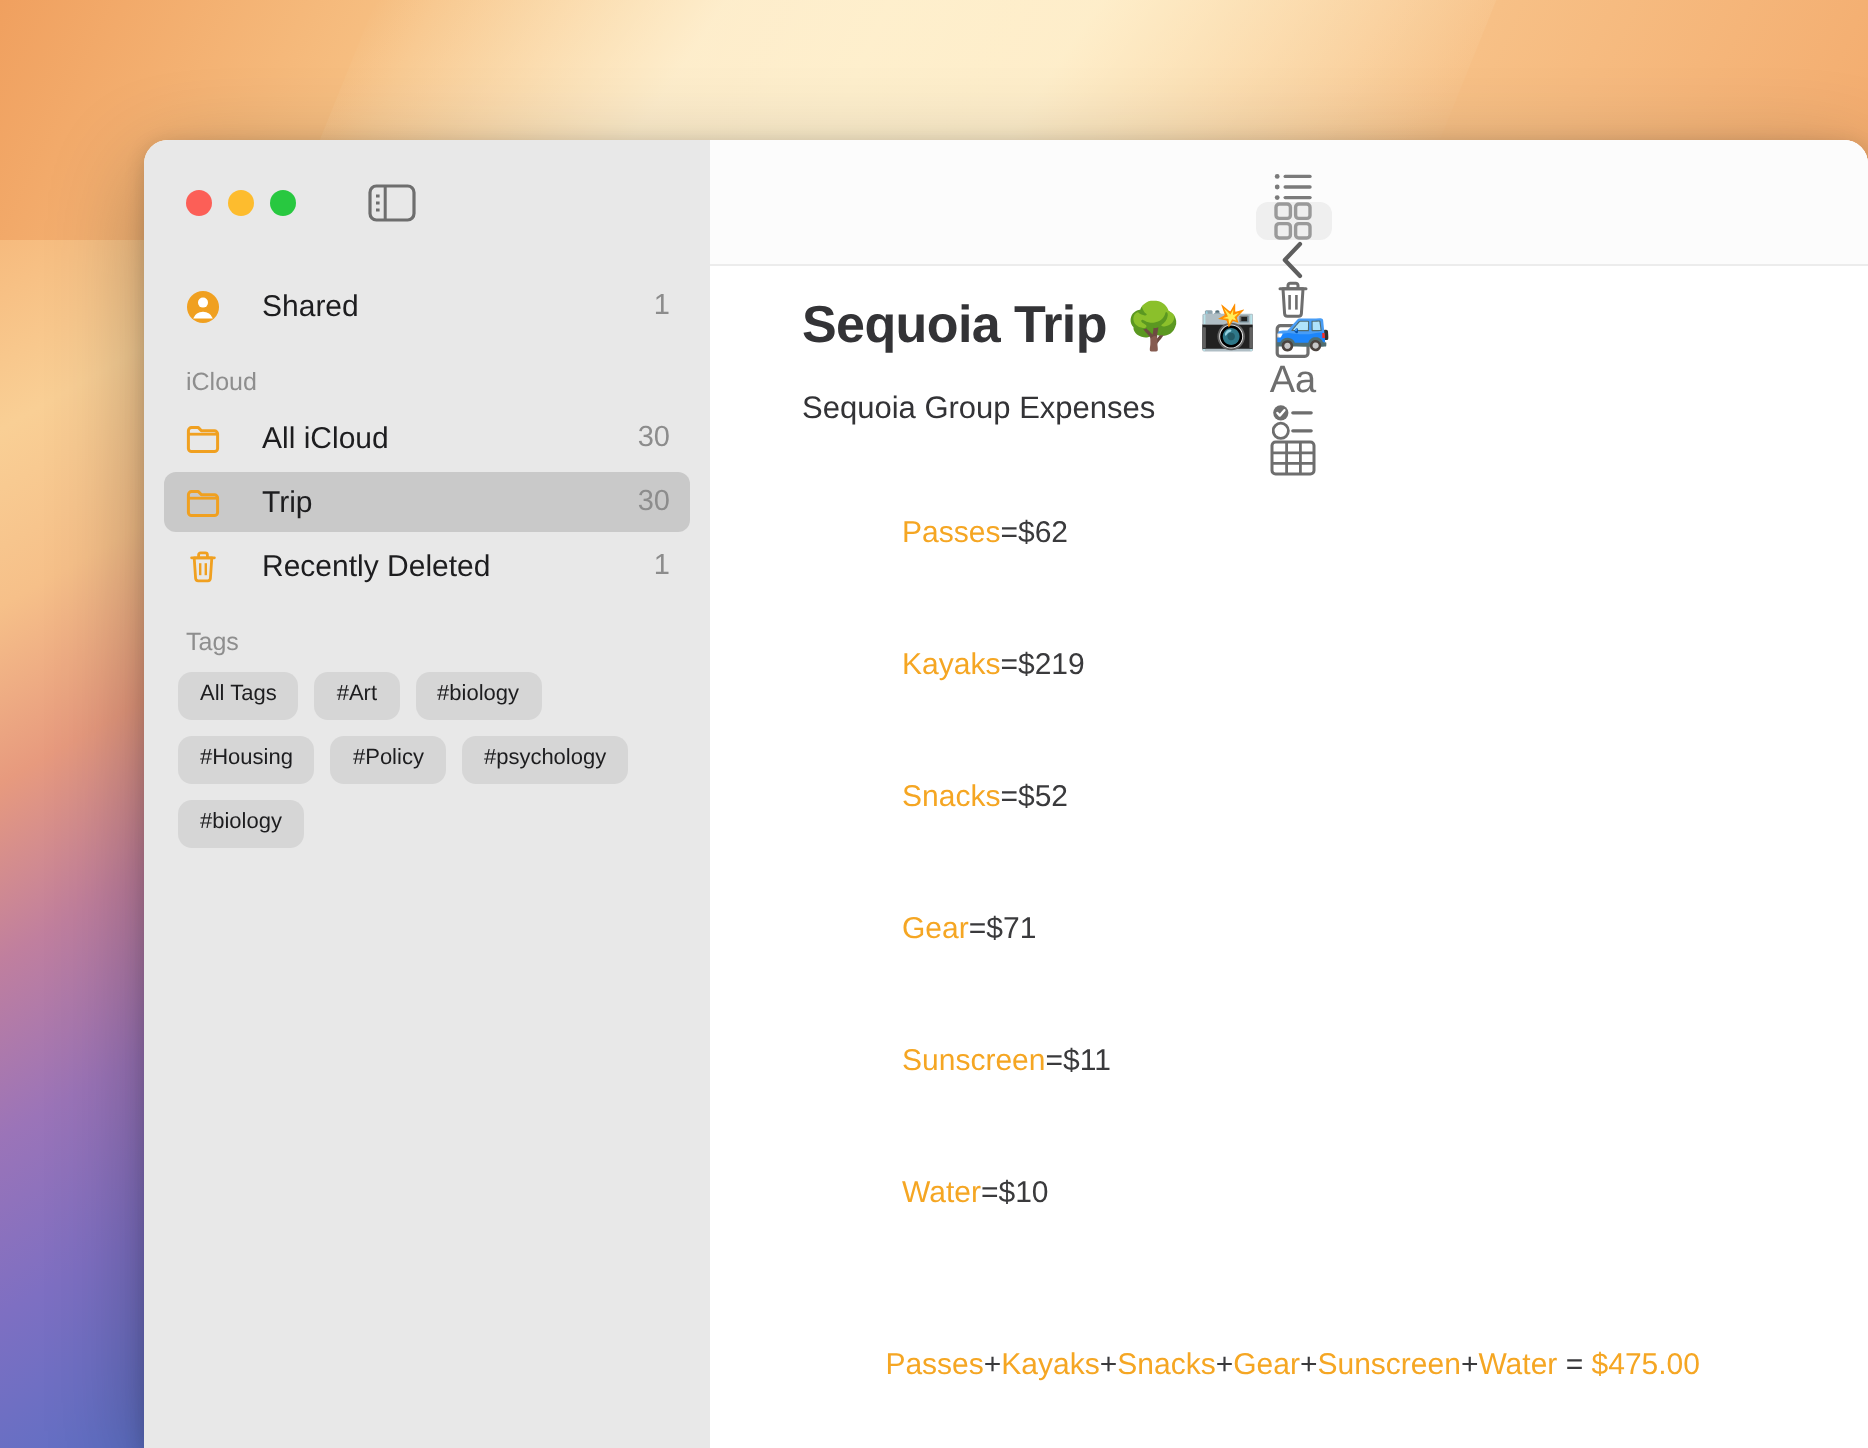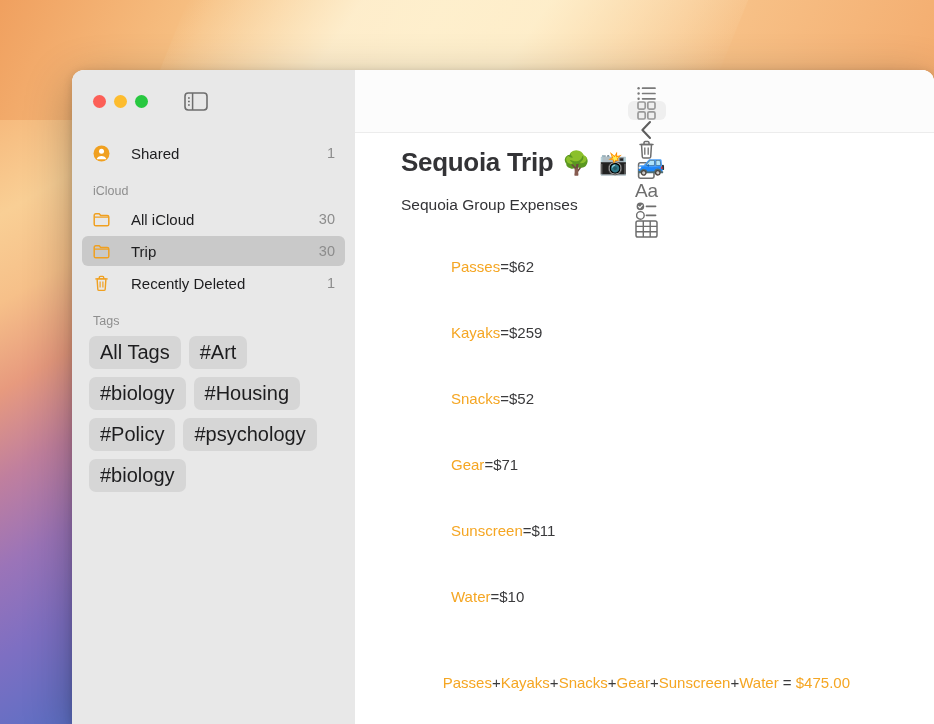--- a/index.html
+++ b/index.html
@@ -122,21 +122,21 @@
   #tags-wrap {
     padding: 2px 17px 0 17px;
     display: flex; flex-wrap: wrap;
     gap: 8px 8px;
     margin-top: 4px;
   }
   .tag-pill {
     background: #d6d6d6;
     border-radius: 7px;
     padding: 6px 11px 7px 11px;
-    font-size: 20px;
+    font-size: 11px;
     color: #1d1d1f;
     line-height: 1;
     white-space: nowrap;
   }
 
   
   #content {
     flex: 1;
     background: #ffffff;
     display: flex;
@@ -400,21 +400,21 @@
           <span class="emoji">🚙</span>
         </div>
 
         <div id="note-subtitle">Sequoia Group Expenses</div>
 
         <div id="expense-list">
           <div class="expr-line">
             <span class="tok-var">Passes</span><span class="tok-op">=</span><span class="tok-op">$62</span>
           </div>
           <div class="expr-line">
-            <span class="tok-var">Kayaks</span><span class="tok-op">=</span><span class="tok-op">$259</span>
+            <span class="tok-var">Kayaks</span><span class="tok-op">=</span><span class="tok-op">$219</span>
           </div>
           <div class="expr-line">
             <span class="tok-var">Snacks</span><span class="tok-op">=</span><span class="tok-op">$52</span>
           </div>
           <div class="expr-line">
             <span class="tok-var">Gear</span><span class="tok-op">=</span><span class="tok-op">$71</span>
           </div>
           <div class="expr-line">
             <span class="tok-var">Sunscreen</span><span class="tok-op">=</span><span class="tok-op">$11</span>
           </div>

